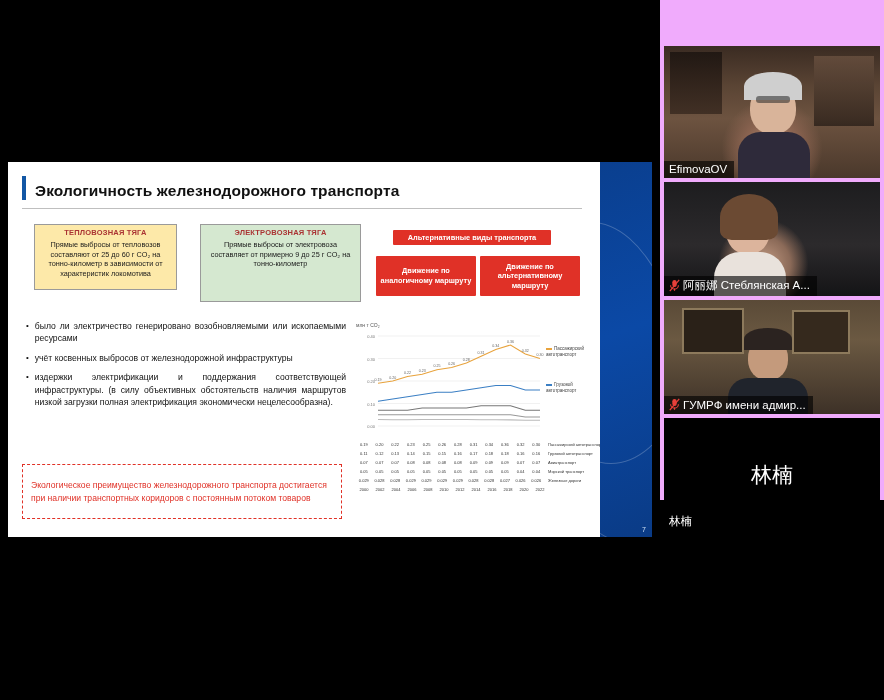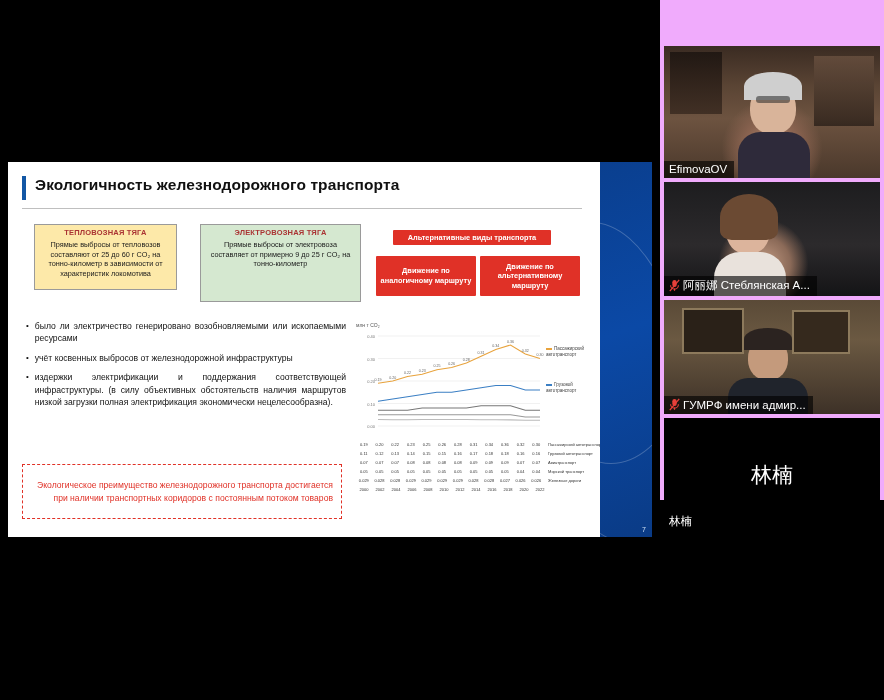--- a/index.html
+++ b/index.html
@@ -54,21 +54,21 @@
     bottom: 4px;
     color: #cfe0f5;
     font-size: 7px;
   }
 
   
   .slide-title-wrap {
     position: absolute;
     left: 14px; top: 14px;
     display: flex;
-    align-items: flex-start;
+    align-items: flex-end;
     gap: 9px;
   }
   .title-bar {
     width: 4px; height: 24px;
     background: #1257a5;
   }
   .slide-title {
     font-size: 15.5px;
     font-weight: bold;
     color: #111;
@@ -162,21 +162,21 @@
     border: 1.6px dashed #e03127;
     box-sizing: border-box;
     display: flex;
     align-items: center;
     justify-content: center;
     padding: 3px 8px;
   }
   #callout span {
     color: #e03127;
     font-size: 8.6px;
-    text-align: right;
+    text-align: left;
     line-height: 1.45;
   }
 
   
   #chart {
     position: absolute;
     left: 348px; top: 160px;
     width: 250px; height: 190px;
   }
   #chart .chart-ylabel {

